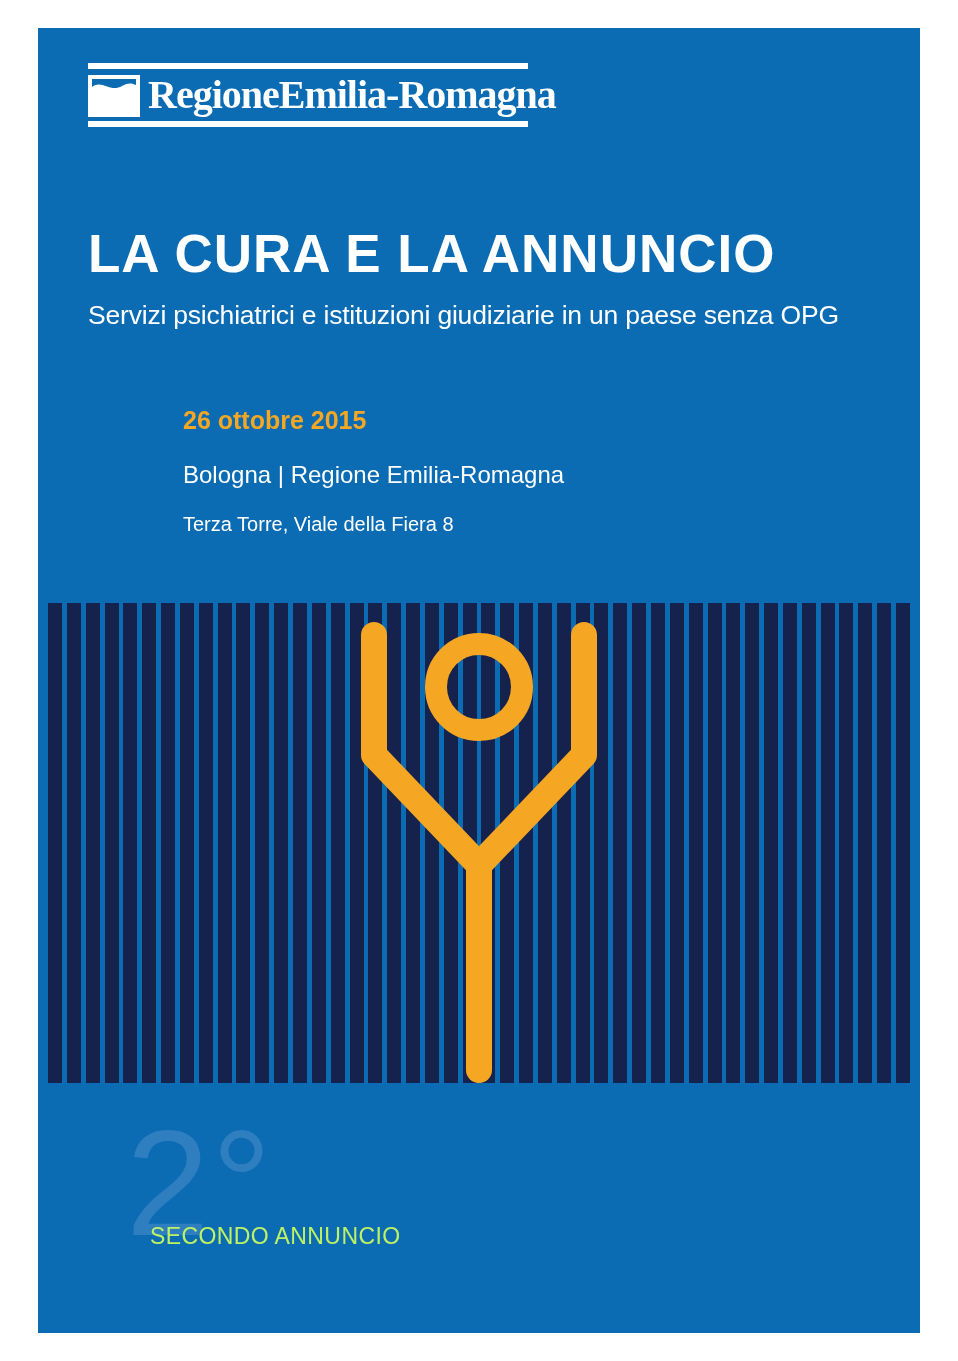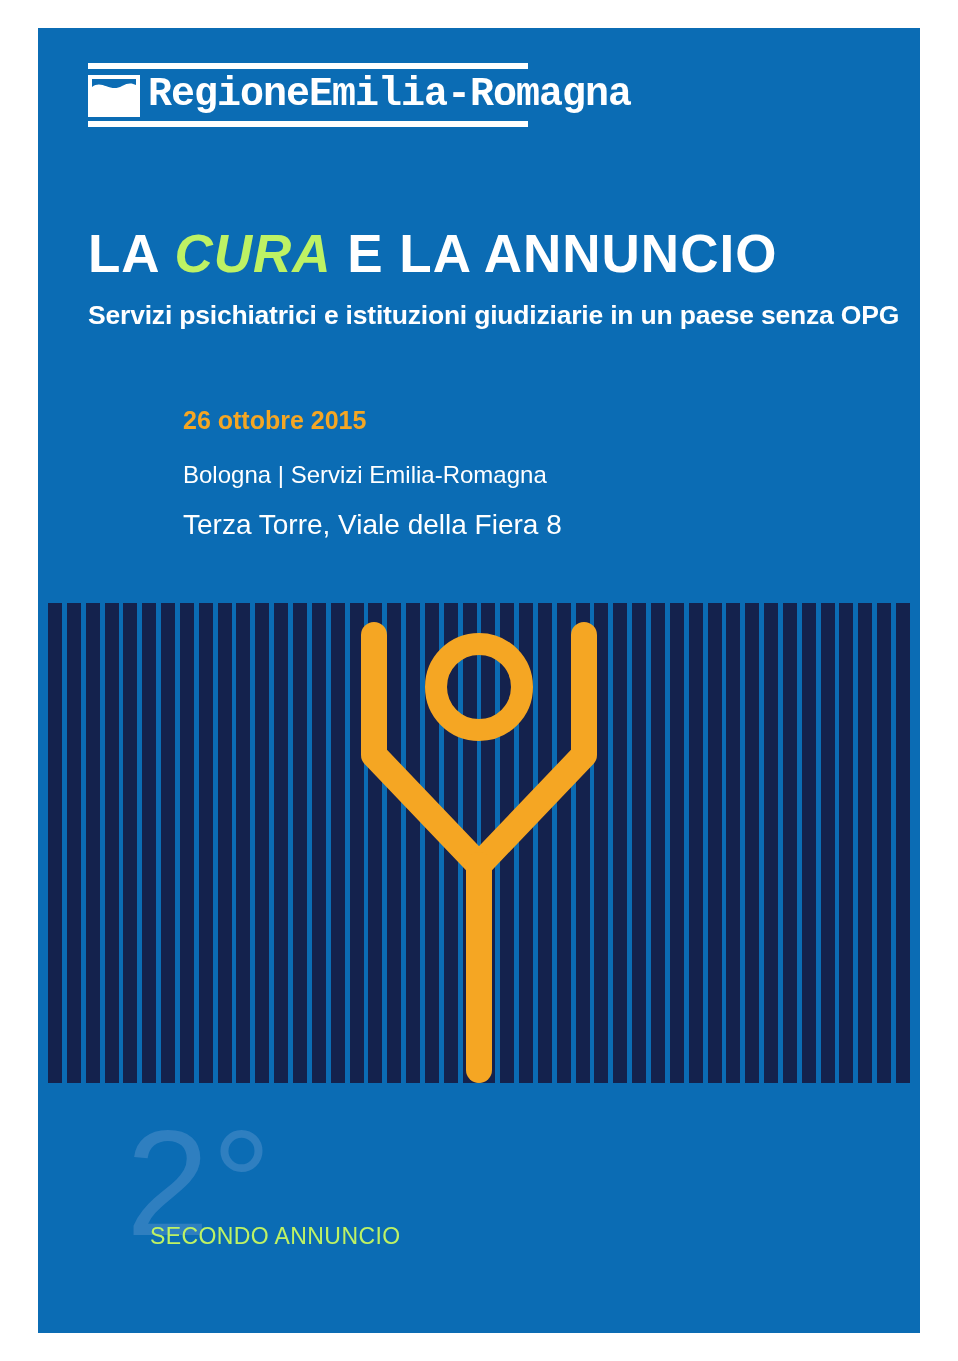--- a/index.html
+++ b/index.html
@@ -68,21 +68,21 @@
     position: absolute;
     left: 4px;
     top: 4px;
     width: 44px;
     height: 34px;
   }
   .logo-text {
     position: absolute;
     left: 60px;
     top: 8px;
-    font-family: Liberation Mono, monospace;
+    font-family: Liberation Serif, serif;
     font-weight: bold;
     font-size: 40px;
     letter-spacing: -1px;
     color: #ffffff;
     white-space: nowrap;
     line-height: 48px;
   }
 
   
   .title {
@@ -90,30 +90,30 @@
     left: 50px;
     top: 195px;
     width: 800px;
     font-size: 53px;
     font-weight: bold;
     color: #ffffff;
     letter-spacing: 1px;
     line-height: 62px;
     white-space: nowrap;
   }
-  .title .hl { color: #bef264; font-style: italic; }
+  .title .hl { color: #ffffff; }
 
   .subtitle {
     position: absolute;
     left: 50px;
     top: 272px;
     width: 810px;
     font-size: 26.5px;
     color: #ffffff;
-    font-weight: bold;
+    font-weight: normal;
     letter-spacing: -0.2px;
     white-space: nowrap;
   }
 
   .meta {
     position: absolute;
     left: 145px;
     top: 360px;
     width: 680px;
     margin-top: 18px;
@@ -123,21 +123,21 @@
     font-weight: bold;
     color: #f5a623;
     margin-bottom: 26px;
   }
   .meta-place {
     font-size: 24px;
     color: #ffffff;
     margin-bottom: 22px;
   }
   .meta-venue {
-    font-size: 28px;
+    font-size: 20px;
     color: #ffffff;
     line-height: 27px;
   }
 
   
   .band {
     position: absolute;
     left: 0;
     top: 575px;
     width: 882px;
@@ -203,21 +203,21 @@
   </div>
 
   <div class="title">
     <span>LA </span><span class="hl">CURA</span><span> E LA ANNUNCIO</span>
   </div>
 
   <div class="subtitle">Servizi psichiatrici e istituzioni giudiziarie in un paese senza OPG</div>
 
   <div class="meta">
     <div class="meta-date">26 ottobre 2015</div>
-    <div class="meta-place">Bologna | Servizi Emilia-Romagna</div>
+    <div class="meta-place">Bologna | Regione Emilia-Romagna</div>
     <div class="meta-venue">
       <div>Terza Torre, Viale della Fiera 8</div>
     </div>
   </div>
 
   <div class="band">
     <div class="bars" id="bars">
         <div class="bar" style="left: 0px; background: rgb(20, 34, 77);"></div>
         <div class="bar" style="left: 18.8444px; background: rgb(20, 34, 77);"></div>
         <div class="bar" style="left: 37.6889px; background: rgb(20, 34, 77);"></div>

